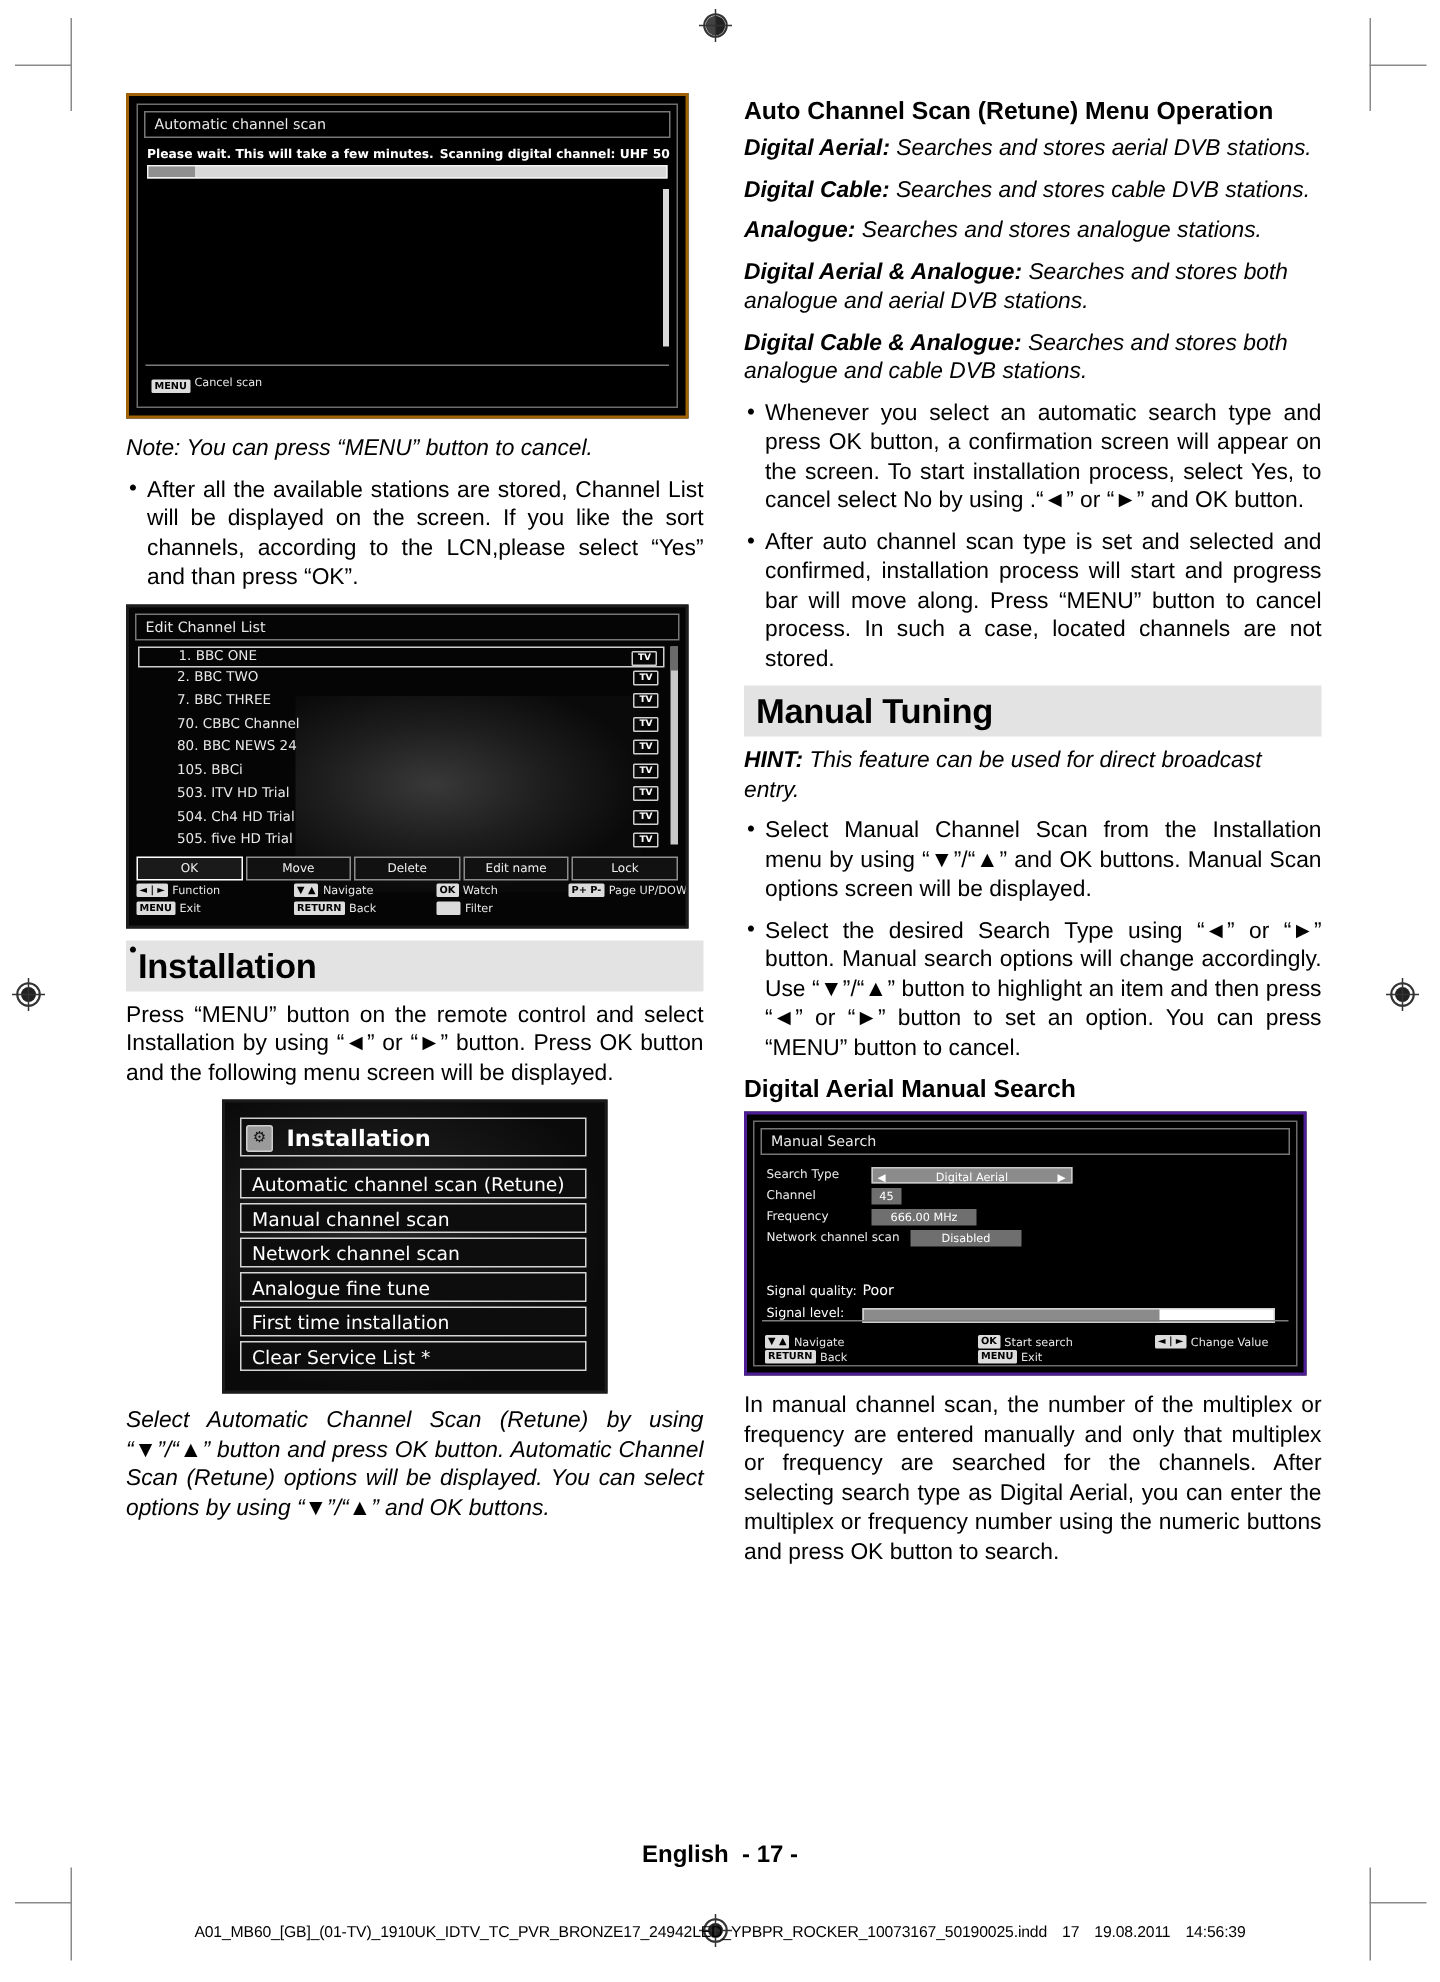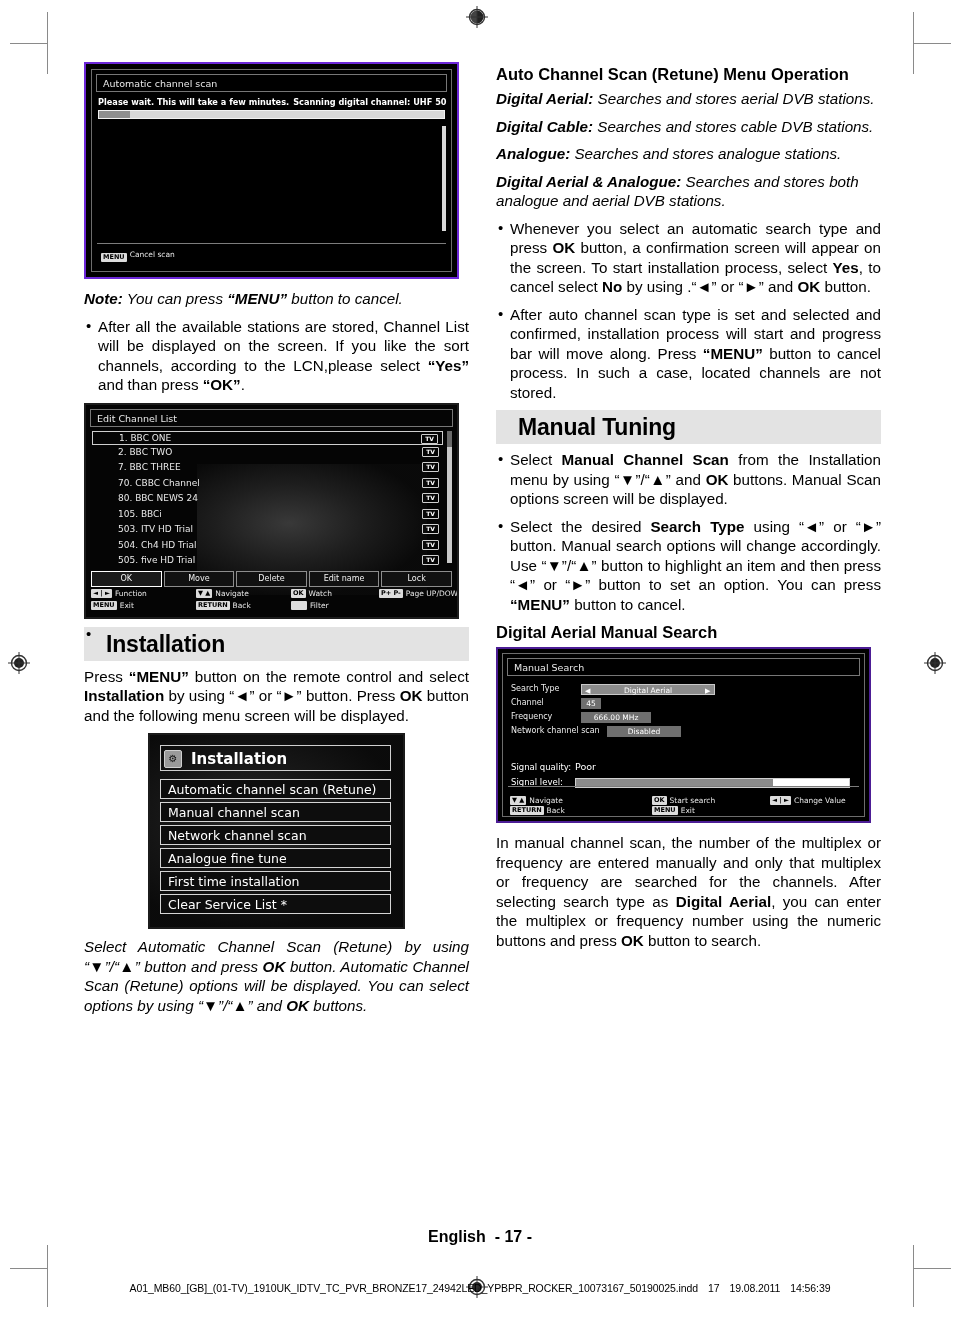--- a/index.html
+++ b/index.html
@@ -58,48 +58,48 @@
     position: absolute;
     left: 2px;
     top: -1px;
     font-size: 15px;
   }
   .h1-section {
     background: #e3e3e3;
     font-size: 23px;
     font-weight: bold;
     line-height: 30px;
-    padding: 2px 0 2px 22px;
+    padding: 2px 0 2px 8px;
     margin: 5px 0 6px 0;
     letter-spacing: -0.2px;
   }
   .h2-head {
     font-size: 16.5px;
     font-weight: bold;
     line-height: 20px;
     margin: 2px 0 5px 0;
   }
   .h2-head.two-line { line-height: 20px; }
-  b { font-weight: bold; }
+  b { font-weight: normal; }
   i  { font-style: italic; }
   .bi { font-weight: bold; font-style: italic; }
 
   
   .fig {
     background: #000;
     position: relative;
     overflow: hidden;
     font-family: "DejaVu Sans", sans-serif;
     color: #fff;
   }
   .fig-scan {
     width: 371px;
     height: 213px;
     margin: 0 0 10px 0;
-    border: 2px solid #6d28d9;
+    border: 2px solid #a16207;
   }
   .fig-inner { position: absolute; inset: 5px; border: 1px solid #6d6d6d; }
   .osd-title {
     position: absolute; left: 4px; top: 4px; right: 4px; height: 18px;
     border: 1px solid #777; font-size: 9.5px; line-height: 18px;
     padding-left: 6px; color: #e8e8e8; box-sizing: border-box;
   }
   .scan-msg {
     position: absolute; left: 6px; top: 27px; right: 6px;
     font-size: 8.2px; font-weight: bold; color: #fff; white-space: nowrap;
@@ -409,31 +409,39 @@
       <i>Searches and stores cable DVB stations.</i>
     </p>
     <p class="body-text no-just">
       <span class="bi">Analogue:</span>
       <i>Searches and stores analogue stations.</i>
     </p>
     <p class="body-text no-just">
       <span class="bi">Digital Aerial &amp; Analogue:</span>
       <i>Searches and stores both analogue and aerial DVB stations.</i>
     </p>
+    <p class="body-text no-just">
+      <span class="bi">Digital Cable &amp; Analogue:</span>
+      <i>Searches and stores both analogue and cable DVB stations.</i>
+    </p>
 
     <p class="bullet">
       <span class="dot">•</span><span>Whenever you select an automatic search type and press <b>OK</b> button, a confirmation screen will appear on the screen. To start installation process, select <b>Yes</b>, to cancel select <b>No</b> by using .“◄” or “►” and <b>OK</b> button.</span>
     </p>
 
     <p class="bullet">
       <span class="dot">•</span><span>After auto channel scan type is set and selected and confirmed, installation process will start and progress bar will move along. Press <b>“MENU”</b> button to cancel process. In such a case, located channels are not stored.</span>
     </p>
 
     <div class="h1-section">Manual Tuning</div>
 
+    <p class="body-text no-just">
+      <span class="bi">HINT:</span>
+      <i>This feature can be used for direct broadcast entry.</i>
+    </p>
 
     <p class="bullet">
       <span class="dot">•</span><span>Select <b>Manual Channel Scan</b> from the Installation menu by using “▼”/“▲” and <b>OK</b> buttons. Manual Scan options screen will be displayed.</span>
     </p>
 
     <p class="bullet">
       <span class="dot">•</span><span>Select the desired <b>Search Type</b> using “◄” or “►” button. Manual search options will change accordingly. Use “▼”/“▲” button to highlight an item and then press “◄” or “►” button to set an option. You can press <b>“MENU”</b> button to cancel.</span>
     </p>
 
     <div class="h2-head">Digital Aerial Manual Search</div>

